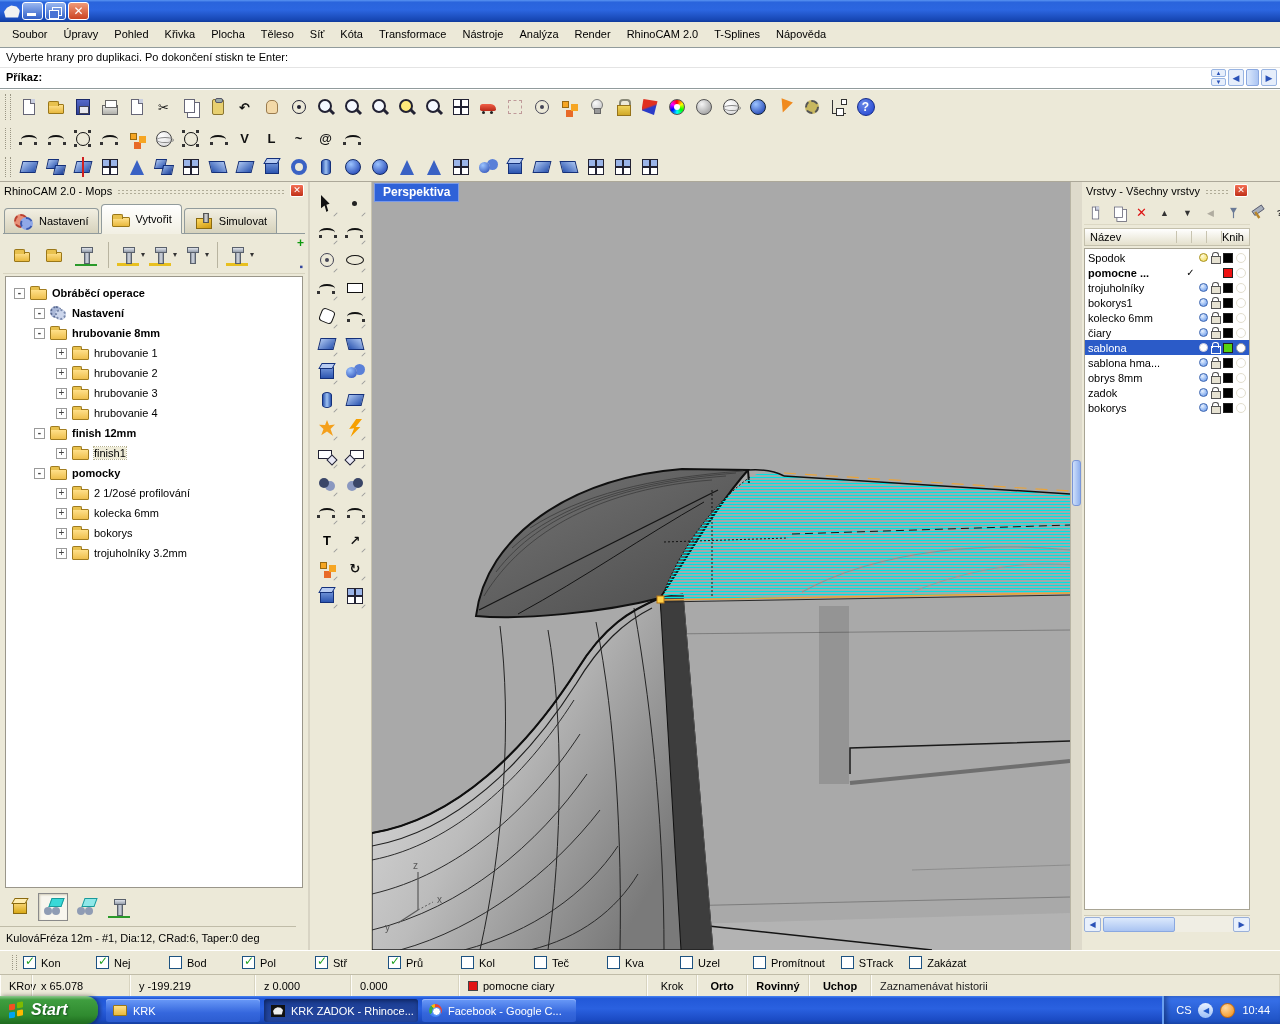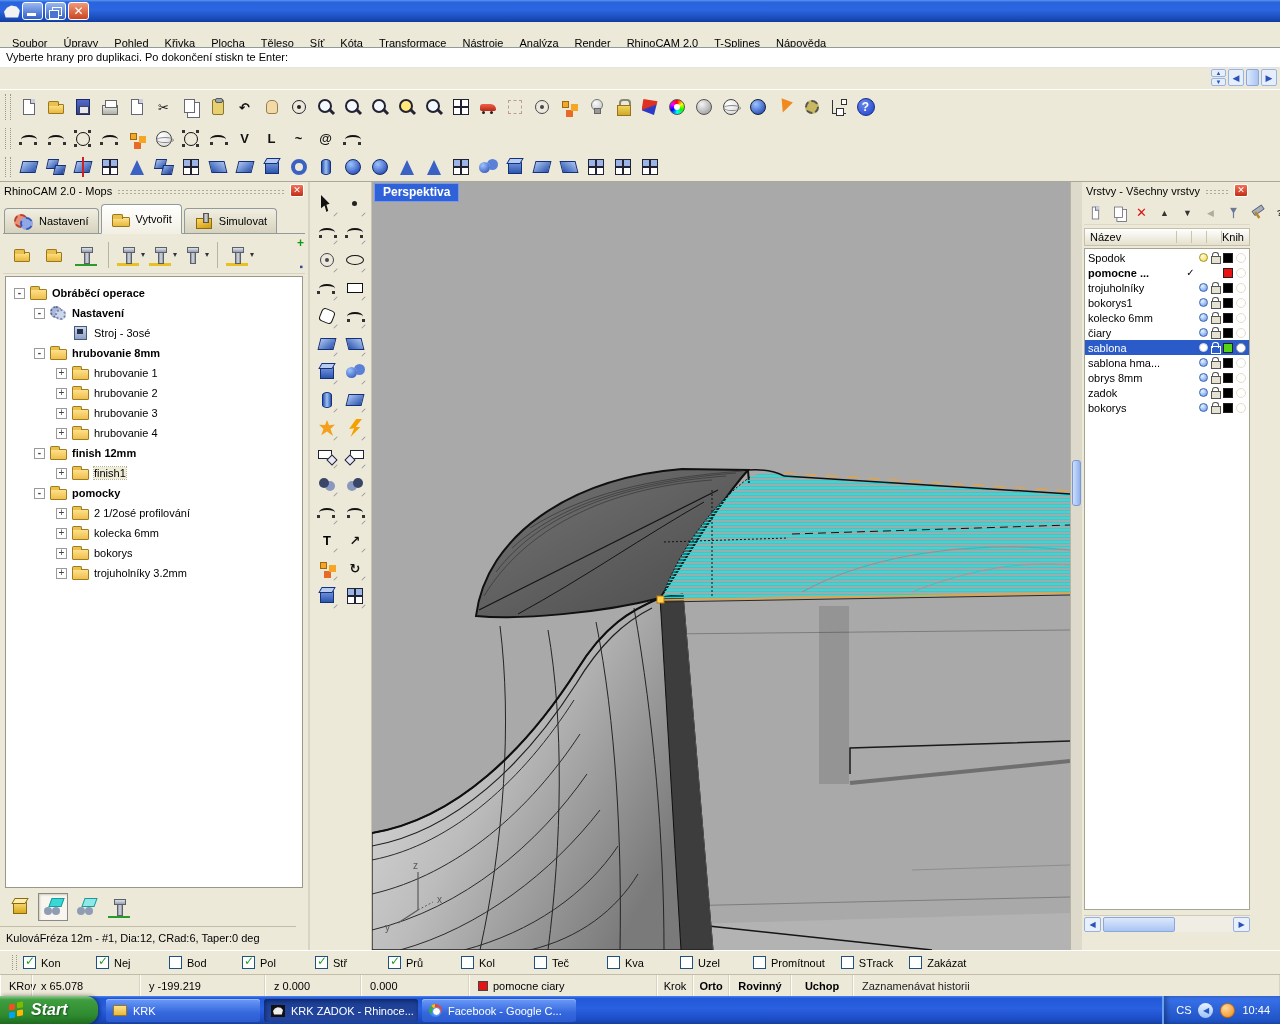--- a/index.html
+++ b/index.html
@@ -15,21 +15,21 @@
   .titletext{flex:1;margin-left:5px;font-weight:bold;font-size:12px;white-space:nowrap;text-shadow:1px 1px 1px #12307a}
   .wb{width:21px;height:18px;margin-left:2px;border:1px solid #fff;border-radius:3px;position:relative;
     background:linear-gradient(#9ab8f0,#3160c8)}
   .wb.min::before{content:"";position:absolute;left:4px;bottom:3px;width:9px;height:3px;background:#fff}
   .wb.rest::before{content:"";position:absolute;left:6px;top:4px;width:8px;height:7px;border:1.5px solid #fff}
   .wb.rest::after{content:"";position:absolute;left:3px;top:7px;width:8px;height:7px;border:1.5px solid #fff;background:#4a74d4}
   .wb.close{background:linear-gradient(#f09a78,#cc4422)}
   .wb.close::before{content:"✕";position:absolute;left:0;right:0;top:1px;text-align:center;font-size:12px;font-weight:bold;color:#fff}
 
   
-  .menubar{position:absolute;top:22px;left:0;right:0;height:25px;display:flex;align-items:flex-start;padding:12px 4px;background:#ece9d8}
+  .menubar{position:absolute;top:22px;left:0;right:0;height:25px;display:flex;align-items:flex-end;padding:4px 4px;background:#ece9d8}
   .menu-item{padding:3px 8px;white-space:nowrap}
 
   
   .cmd1{position:absolute;top:47px;left:0;right:0;height:21px;background:#fff;border-top:1px solid #919b9c;border-bottom:1px solid #e4e4e4;padding:3px 4px 12px 6px;white-space:nowrap}
   .cmd2{position:absolute;top:68px;left:0;right:0;height:21px;background:#fff;border-bottom:1px solid #919b9c;padding:3px 4px 0 6px;font-weight:bold}
   .cmdctl{position:absolute;top:69px;right:3px;display:flex;gap:2px;align-items:center}
   .spin{display:flex;flex-direction:column;gap:1px}
   .spin b{width:15px;height:8px;font-size:6px;line-height:7px;text-align:center;color:#2a52b8;background:#e6eefb;border:1px solid #98b4e2;border-radius:2px}
   .cbtn{width:16px;height:17px;display:flex;align-items:center;justify-content:center;font-size:9px;color:#2a52b8;background:#e6eefb;border:1px solid #98b4e2;border-radius:2px}
   .cthumb{width:13px;height:17px;background:linear-gradient(90deg,#dce9fc,#aac4f2);border:1px solid #8aa8e0;border-radius:2px}
@@ -227,22 +227,22 @@
   .osgrip{width:5px;align-self:stretch;margin:4px 6px 4px 0;border-left:1px dotted #9a9684;border-right:1px dotted #9a9684}
   .oscb{display:flex;align-items:center;gap:5px;width:73px}
   .oscb.w{width:auto;margin-right:16px}
   .cb{width:13px;height:13px;background:#fff;border:1px solid #1d5281;position:relative;flex:0 0 13px}
   .cb.on::after{content:"✓";position:absolute;left:1px;top:-3px;color:#21a121;font-weight:bold;font-size:12px}
 
   
   #statusbar{position:absolute;top:974px;left:0;right:0;height:22px;background:#ece9d8;border-top:1px solid #c0bca8;display:flex;align-items:stretch}
   .sp{display:flex;align-items:center;padding:0 8px;border-right:1px solid #d8d4c0;border-left:1px solid #fdfcf8;white-space:nowrap}
   .sp.b{font-weight:bold}
-  .sp.krov{width:32px}.sp.cx{width:108px}.sp.cy{width:125px}.sp.cz{width:96px}.sp.aux{width:108px}
-  .sp.layer{width:188px;gap:5px}.sp.small{width:36px;justify-content:center}.sp.med{width:62px;justify-content:center}
+  .sp.krov{width:32px}.sp.cx{width:98px}.sp.cy{width:125px}.sp.cz{width:96px}.sp.aux{width:108px}
+  .sp.layer{width:188px;gap:5px}.sp.small{width:50px;justify-content:center}.sp.med{width:62px;justify-content:center}
   .sp.hist{flex:1;color:#222}
   .lswatch{width:10px;height:10px;border:1px solid #444;flex:0 0 10px}
 
   
   #taskbar{position:absolute;top:996px;left:0;right:0;height:28px;background:linear-gradient(180deg,#4a85f2 0%,#2258d8 8%,#2a61e0 45%,#1b4bc4 85%,#15409f 100%)}
   .start{position:absolute;left:0;top:0;height:28px;width:98px;display:flex;align-items:center;gap:6px;padding-left:9px;
     background:linear-gradient(180deg,#8cc88c 0%,#3f9e3f 14%,#2f8a2f 70%,#1e6b1e 100%);border-radius:0 12px 12px 0;
     box-shadow:2px 0 4px rgba(0,0,0,.45);color:#fff;font-weight:bold;font-style:italic;font-size:16px;text-shadow:1px 1px 2px #13511c}
   .flag{width:16px;height:15px;position:relative}
   .flag::before{content:"";position:absolute;left:0;top:1px;width:6px;height:6px;background:#f25022;border-radius:1px;transform:skewY(-8deg);
@@ -285,20 +285,21 @@
       <span class="menu-item">Transformace</span>
       <span class="menu-item">Nástroje</span>
       <span class="menu-item">Analýza</span>
       <span class="menu-item">Render</span>
       <span class="menu-item">RhinoCAM 2.0</span>
       <span class="menu-item">T-Splines</span>
       <span class="menu-item">Nápověda</span>
   </div>
 
   <div class="cmd1"><span>Vyberte hrany pro duplikaci. Po dokončení stiskn te Enter:</span></div>
+  <div class="cmd2"><span>Příkaz:</span></div>
   <div class="cmdctl">
     <span class="spin">
         <b>▲</b>
         <b>▼</b>
       </span>
     <span class="cbtn">◀</span>
     <span class="cthumb"></span>
     <span class="cbtn">▶</span>
   </div>
 
@@ -660,25 +661,20 @@
       <div class="tree">
         <div class="titem lv0 b">
             <span class="exp">-</span>
             <span class="ti folder"></span>
             <span class="tlabel">Obráběcí operace</span>
           </div>
           <div class="titem lv1 b">
             <span class="exp">-</span>
             <span class="ti gears"></span>
             <span class="tlabel">Nastavení</span>
-          </div>
-          <div class="titem lv2">
-            <span class="exp"></span>
-            <span class="ti machine"></span>
-            <span class="tlabel">Stroj - 3osé</span>
           </div>
           <div class="titem lv1 b">
             <span class="exp">-</span>
             <span class="ti folder"></span>
             <span class="tlabel">hrubovanie 8mm</span>
           </div>
           <div class="titem lv2">
             <span class="exp">+</span>
             <span class="ti folder"></span>
             <span class="tlabel">hrubovanie 1</span>

